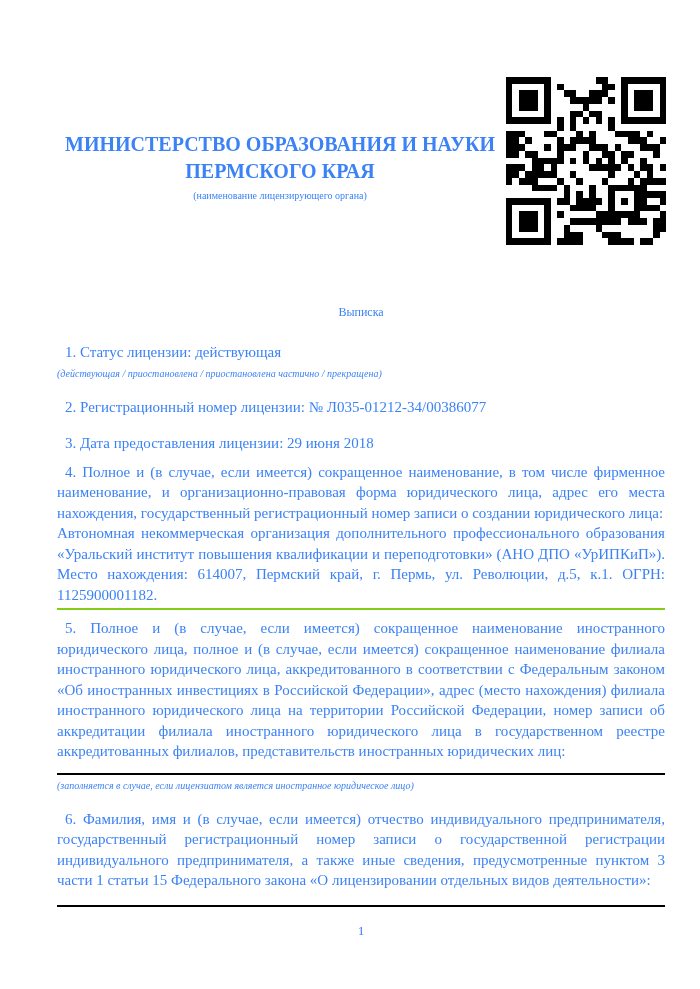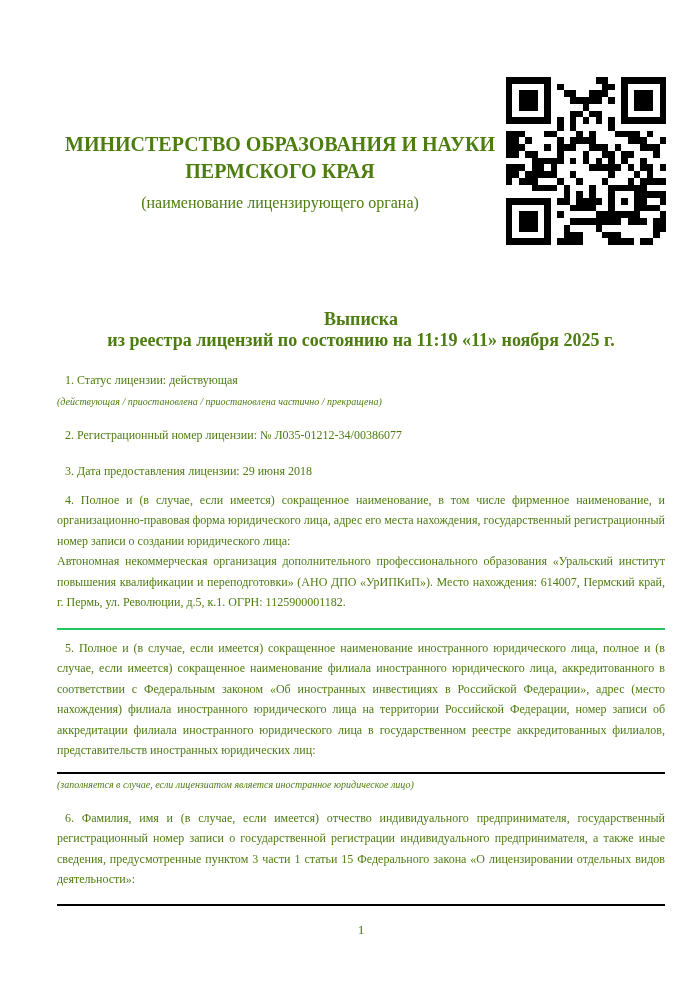--- a/index.html
+++ b/index.html
@@ -1,21 +1,21 @@
 <!DOCTYPE html>
 <html><head>
 <meta charset="utf-8">
 <style>
   html, body { margin: 0; padding: 0; background: #ffffff; }
   .page {
     position: relative;
     width: 700px;
     height: 989px;
     background: #ffffff;
-    color: #4d7c0f;
+    color: #3b82f6;
     font-family: "Liberation Serif", "DejaVu Serif", serif;
     box-sizing: border-box;
     padding: 0 35px 0 57px;
     overflow: hidden;
   }
   .qr {
     position: absolute;
     left: 506px;
     top: 77px;
     width: 160px;
@@ -26,51 +26,50 @@
     margin-top: 131px;
     width: 446px;
     text-align: center;
   }
   .ministry {
     font-weight: bold;
     font-size: 20px;
     line-height: 27px;
   }
   .header-caption {
-    font-size: 16px;
+    font-size: 10px;
     line-height: 14px;
-    margin-top: 11px;
+    margin-top: 4px;
   }
   .doc-title {
     margin-top: 99px;
     text-align: center;
-    font-size: 18px;
+    font-size: 12px;
     line-height: 21px;
-    font-weight: bold;
   }
   .item {
-    font-size: 12px;
+    font-size: 15px;
     line-height: 20.5px;
   }
   .ti { text-indent: 8px; }
   .para { text-align: justify; }
   .m-item1 { margin-top: 19px; }
   .m-item  { margin-top: 16px; }
   .m-item-sm { margin-top: 8px; }
   .caption {
     font-size: 10px;
     line-height: 14px;
     text-align: left;
     margin-top: 4px;
     font-style: italic;
   }
   .field-value {
     text-align: justify;
-    border-bottom: 2px solid #22c55e;
-    padding-bottom: 15px;
+    border-bottom: 2px solid #84cc16;
+    padding-bottom: 3px;
   }
   .blank-field {
     height: 11px;
     border-bottom: 2px solid #000;
   }
   .blank-field.tall { height: 14px; }
   .page-number {
     text-align: center;
     font-size: 13.5px;
     line-height: 20px;
@@ -400,21 +399,20 @@
   <div class="header">
     <div class="ministry">
       <div>МИНИСТЕРСТВО ОБРАЗОВАНИЯ И НАУКИ</div>
       <div>ПЕРМСКОГО КРАЯ</div>
     </div>
     <div class="header-caption">(наименование лицензирующего органа)</div>
   </div>
 
   <div class="doc-title">
     <div>Выписка</div>
-    <div>из реестра лицензий по состоянию на 11:19 «11» ноября 2025 г.</div>
   </div>
 
   <div class="item m-item1 ti">1. Статус лицензии: действующая</div>
   <div class="caption">(действующая / приостановлена / приостановлена частично / прекращена)</div>
 
   <div class="item m-item ti">2. Регистрационный номер лицензии: № Л035-01212-34/00386077</div>
 
   <div class="item m-item ti">3. Дата предоставления лицензии: 29 июня 2018</div>
 
   <div>

